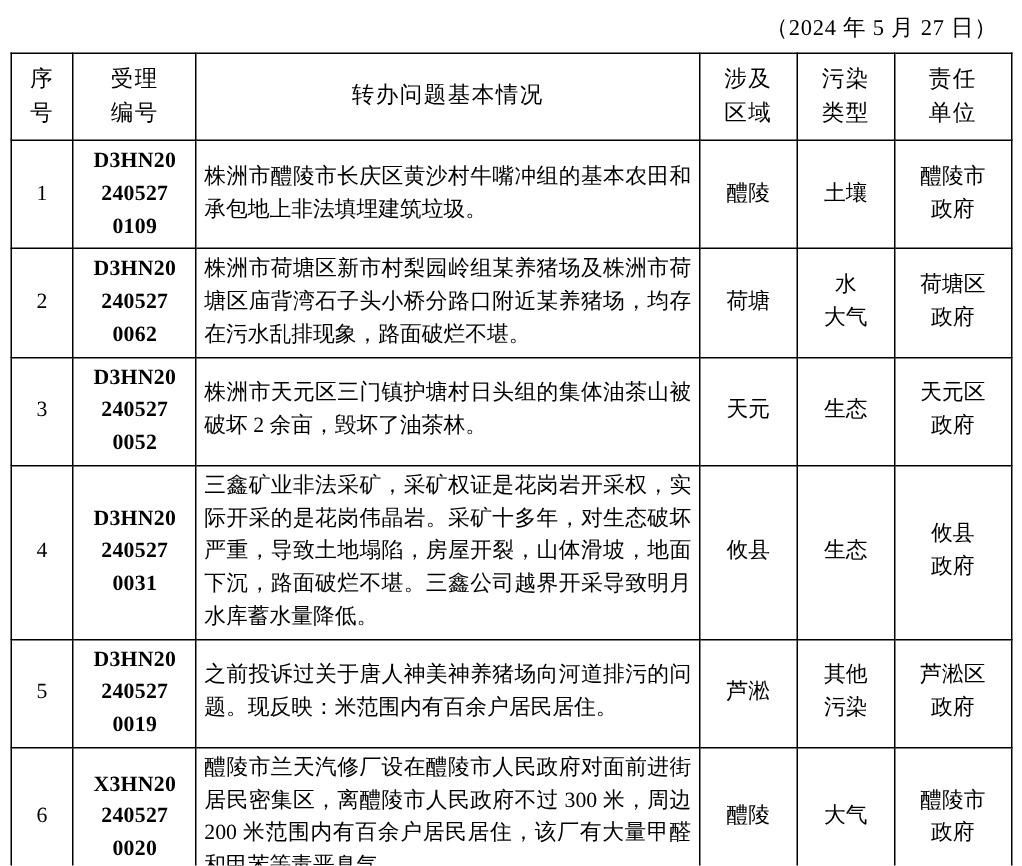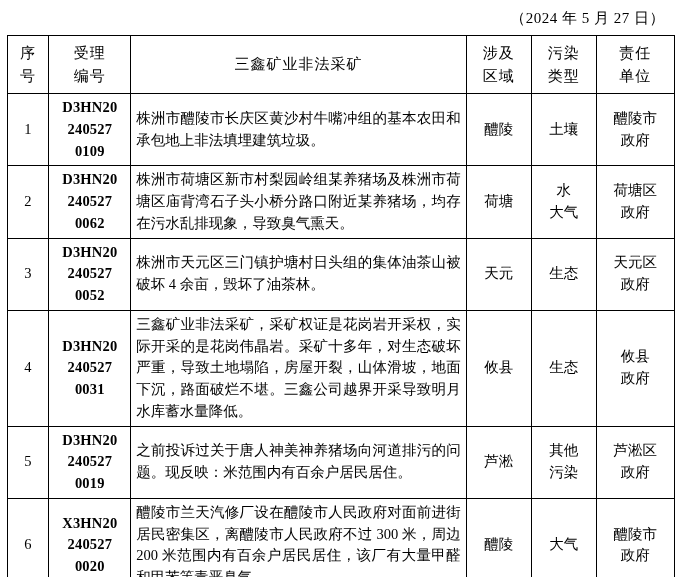--- a/index.html
+++ b/index.html
@@ -98,21 +98,21 @@
       <col class="col-region">
       <col class="col-type">
       <col class="col-unit">
     </colgroup>
     <thead>
       <tr>
         <th><span class="hdr-stack">序
 号</span></th>
         <th><span class="hdr-stack">受理
 编号</span></th>
-        <th><span>三鑫矿业非法采矿</span></th>
+        <th><span>转办问题基本情况</span></th>
         <th><span class="hdr-stack">涉及
 区域</span></th>
         <th><span class="hdr-stack">污染
 类型</span></th>
         <th><span class="hdr-stack">责任
 单位</span></th>
       </tr>
     </thead>
     <tbody>
       <tr>
@@ -124,33 +124,33 @@
         <td class="c-region">醴陵</td>
         <td class="c-type">土壤</td>
         <td class="c-unit">醴陵市
 政府</td>
       </tr>
       <tr>
         <td class="c-seq">2</td>
         <td class="c-code">D3HN20
 240527
 0062</td>
-        <td class="c-desc">株洲市荷塘区新市村梨园岭组某养猪场及株洲市荷塘区庙背湾石子头小桥分路口附近某养猪场，均存在污水乱排现象，导致臭气熏天。</td>
+        <td class="c-desc">株洲市荷塘区新市村梨园岭组某养猪场及株洲市荷塘区庙背湾石子头小桥分路口附近某养猪场，均存在污水乱排现象，路面破烂不堪。</td>
         <td class="c-region">荷塘</td>
         <td class="c-type">水
 大气</td>
         <td class="c-unit">荷塘区
 政府</td>
       </tr>
       <tr>
         <td class="c-seq">3</td>
         <td class="c-code">D3HN20
 240527
 0052</td>
-        <td class="c-desc">株洲市天元区三门镇护塘村日头组的集体油茶山被破坏 4 余亩，毁坏了油茶林。</td>
+        <td class="c-desc">株洲市天元区三门镇护塘村日头组的集体油茶山被破坏 2 余亩，毁坏了油茶林。</td>
         <td class="c-region">天元</td>
         <td class="c-type">生态</td>
         <td class="c-unit">天元区
 政府</td>
       </tr>
       <tr>
         <td class="c-seq">4</td>
         <td class="c-code">D3HN20
 240527
 0031</td>

